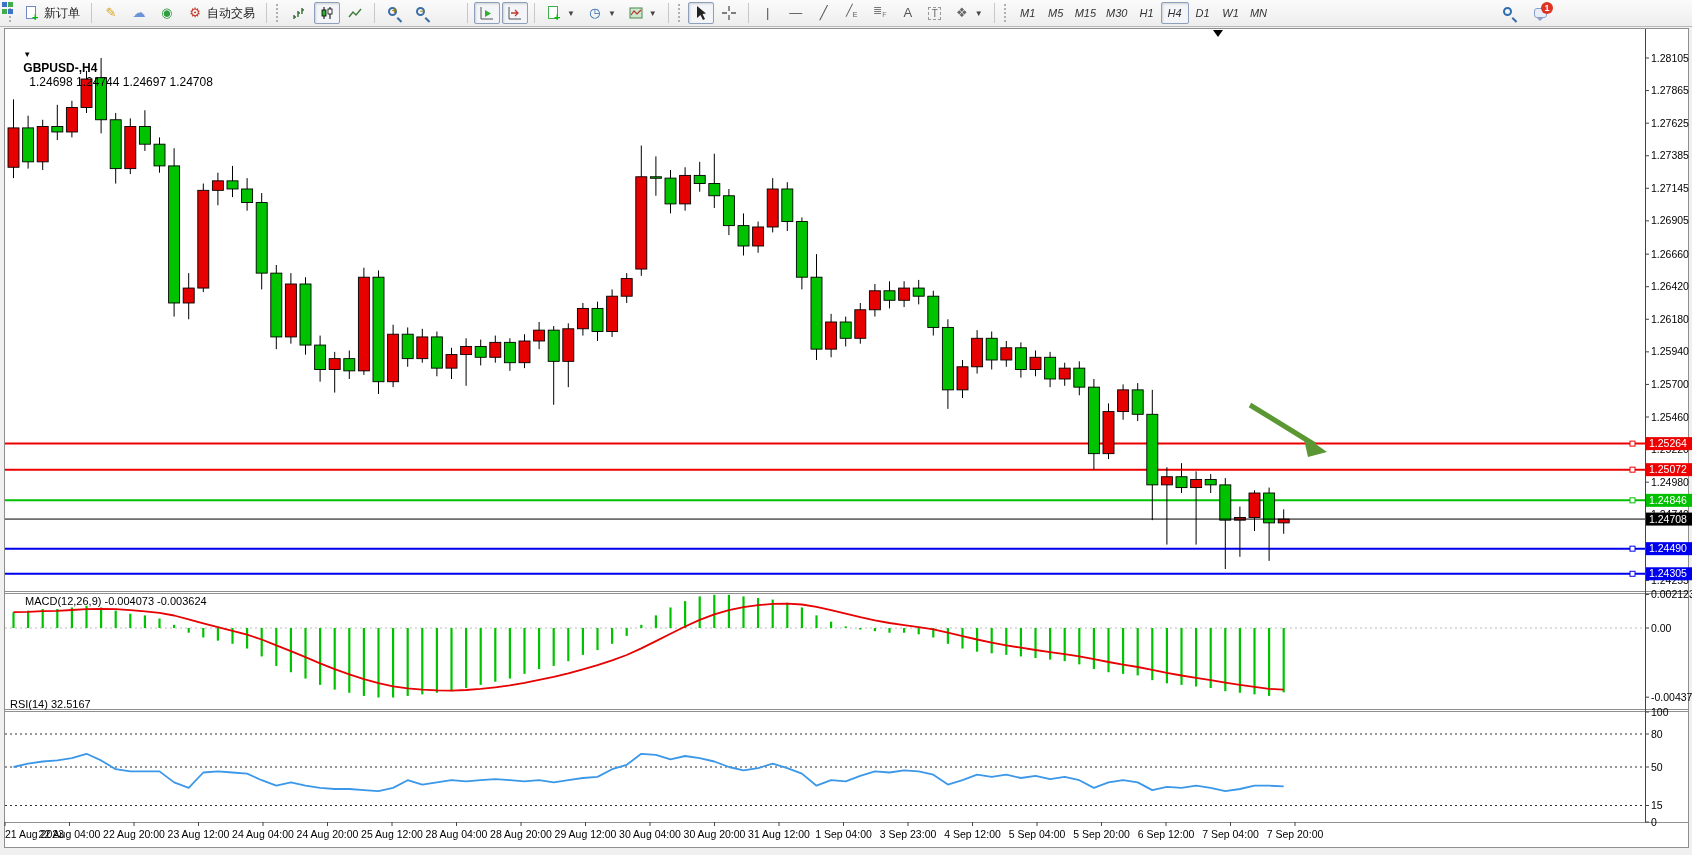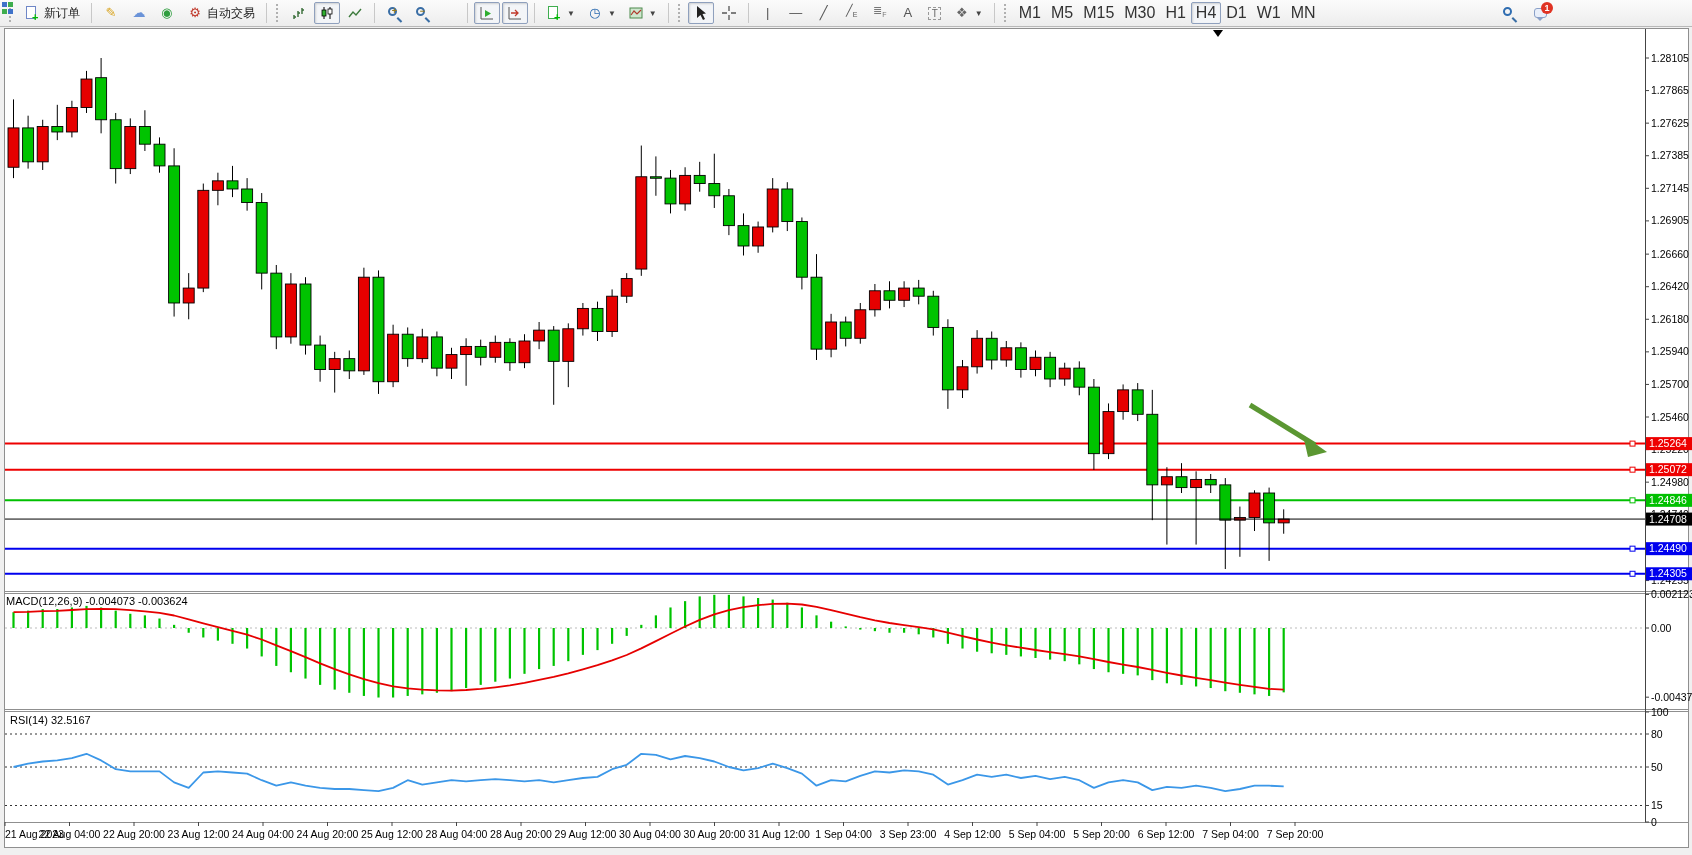--- a/index.html
+++ b/index.html
@@ -9,21 +9,21 @@
   #toolbar { position:absolute; left:0; top:0; width:1692px; height:27px;
     background:linear-gradient(#fbfbfb,#ededed); border-bottom:1px solid #b8b8b8;
     display:flex; align-items:center; padding:0 6px; gap:2px; }
   .grip { width:5px; height:18px; border-left:2px dotted #b0b0b0; margin:0 3px; }
   .vsep { width:1px; height:20px; background:#c8c8c8; margin:0 4px; }
   .tbtn { height:22px; min-width:24px; display:flex; align-items:center; justify-content:center;
     gap:4px; padding:0 4px; font-size:12px; color:#222; border:1px solid transparent;
     border-radius:2px; cursor:default; }
   .tbtn.pressed { background:#f3f5f8; border:1px solid #8fa0bd;
     box-shadow:inset 1px 1px 2px rgba(0,0,0,.15);text-align:right; }
-  .tf { font-size:16px; color:#333; min-width:28px; }
+  .tf { font-size:11px; color:#333; min-width:28px;font-style:italic; }
   .drop { font-size:8px; color:#444; margin-left:1px; }
   
   .ic { display:inline-block; position:relative; width:16px; height:16px; }
   .doc { position:absolute; left:2px; top:1px; width:10px; height:13px; background:#fff;
     border:1px solid #6f87c7; }
   .plus { position:absolute; right:-1px; bottom:-1px; width:9px; height:9px; color:#0b0;
     font-weight:bold; font-size:11px; line-height:9px; }
   .mag { position:absolute; left:2px; top:2px; width:9px; height:9px; border:2px solid #3a6ea5;
     border-radius:50%; }
   .mag::after { content:""; position:absolute; left:8px; top:8px; width:6px; height:2px;
@@ -607,15 +607,20 @@
       <text x="1037" y="810" font-size="10.5" fill="#000" text-anchor="middle">5 Sep 04:00</text>
       <line x1="1101.5" y1="794" x2="1101.5" y2="798" stroke="#444"></line>
       <text x="1101.5" y="810" font-size="10.5" fill="#000" text-anchor="middle">5 Sep 20:00</text>
       <line x1="1166" y1="794" x2="1166" y2="798" stroke="#444"></line>
       <text x="1166" y="810" font-size="10.5" fill="#000" text-anchor="middle">6 Sep 12:00</text>
       <line x1="1230.5" y1="794" x2="1230.5" y2="798" stroke="#444"></line>
       <text x="1230.5" y="810" font-size="10.5" fill="#000" text-anchor="middle">7 Sep 04:00</text>
       <line x1="1295" y1="794" x2="1295" y2="798" stroke="#444"></line>
       <text x="1295" y="810" font-size="10.5" fill="#000" text-anchor="middle">7 Sep 20:00</text>
     </svg>
-  <div class="overlay" style="left:6px; top:567px;">MACD(12,26,9) -0.004073 -0.003624</div>
-  <div class="overlay" style="left:10px; top:686px;">RSI(14) 32.5167</div>
+  <div class="overlay" id="title-overlay">
+    <span class="tri">▼</span>
+    <b><span>GBPUSD-,H4</span></b>
+    <span style="margin-left:6px;">1.24698 1.24744 1.24697 1.24708</span>
+  </div>
+  <div class="overlay" style="left:25px; top:567px;">MACD(12,26,9) -0.004073 -0.003624</div>
+  <div class="overlay" style="left:10px; top:670px;">RSI(14) 32.5167</div>
 </div>
 
 </body></html>

